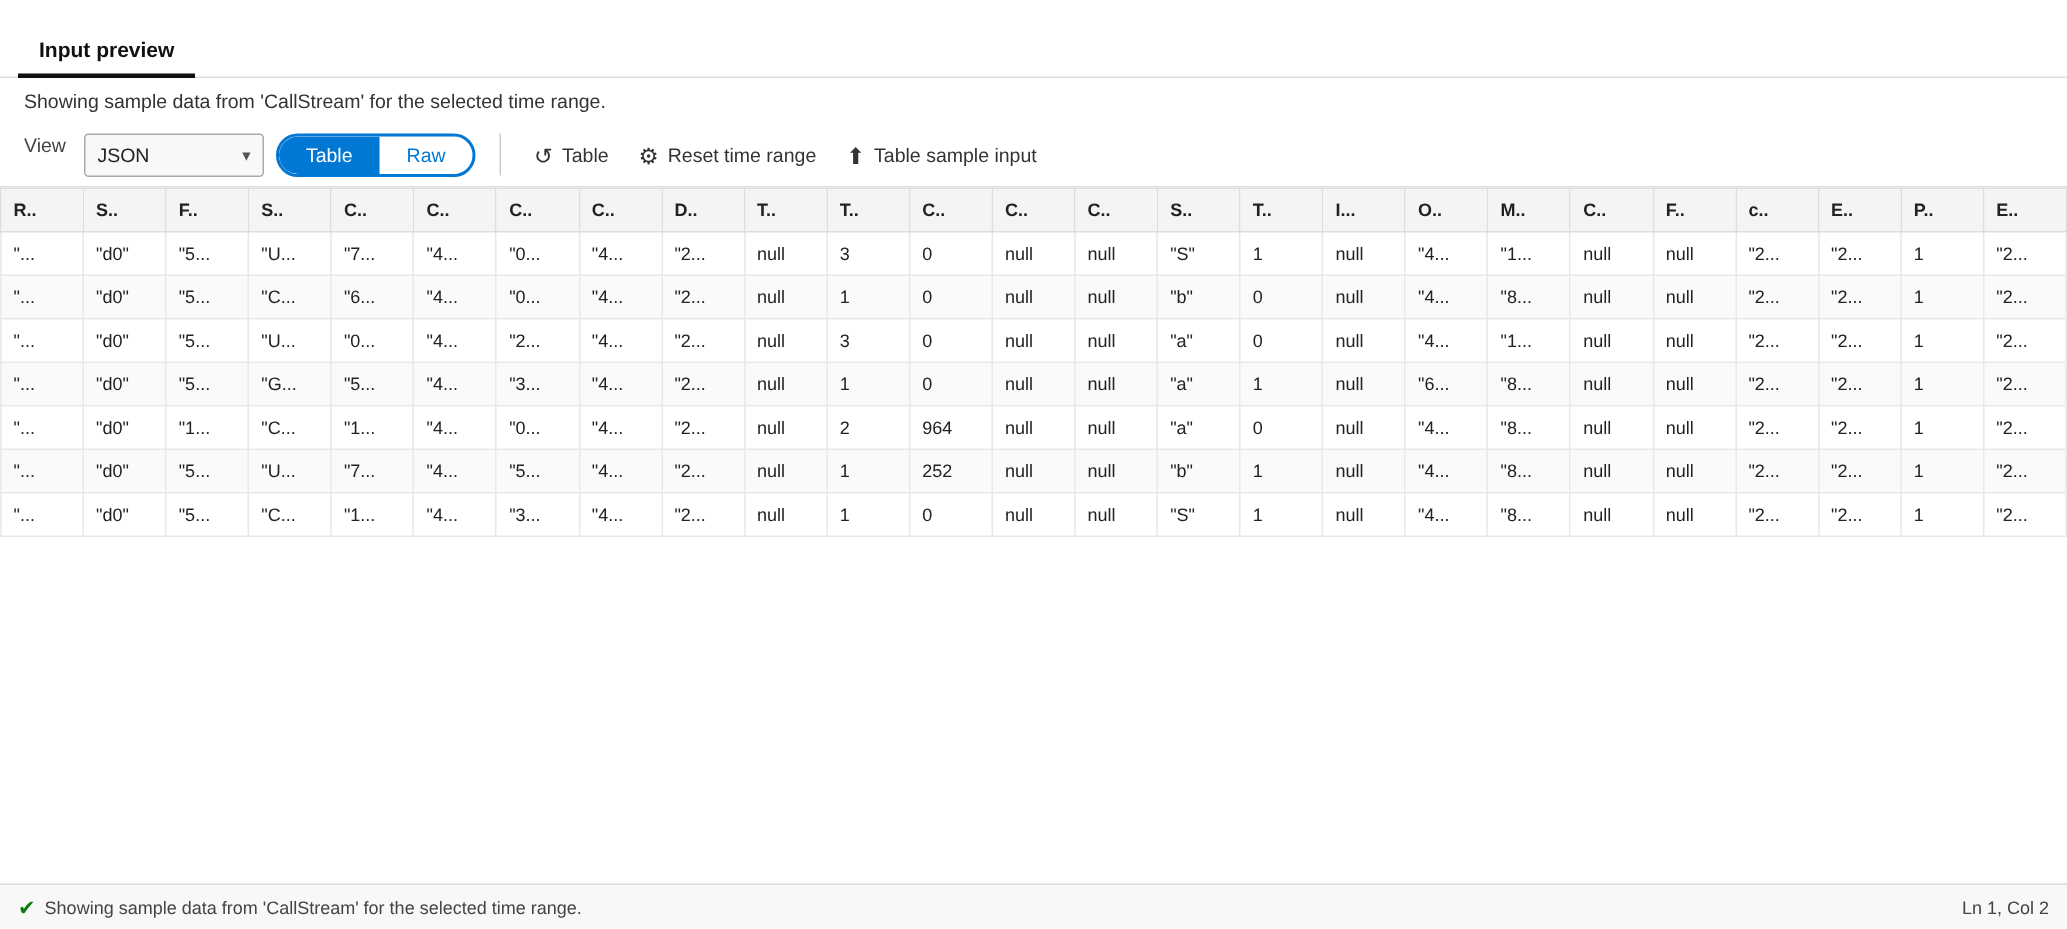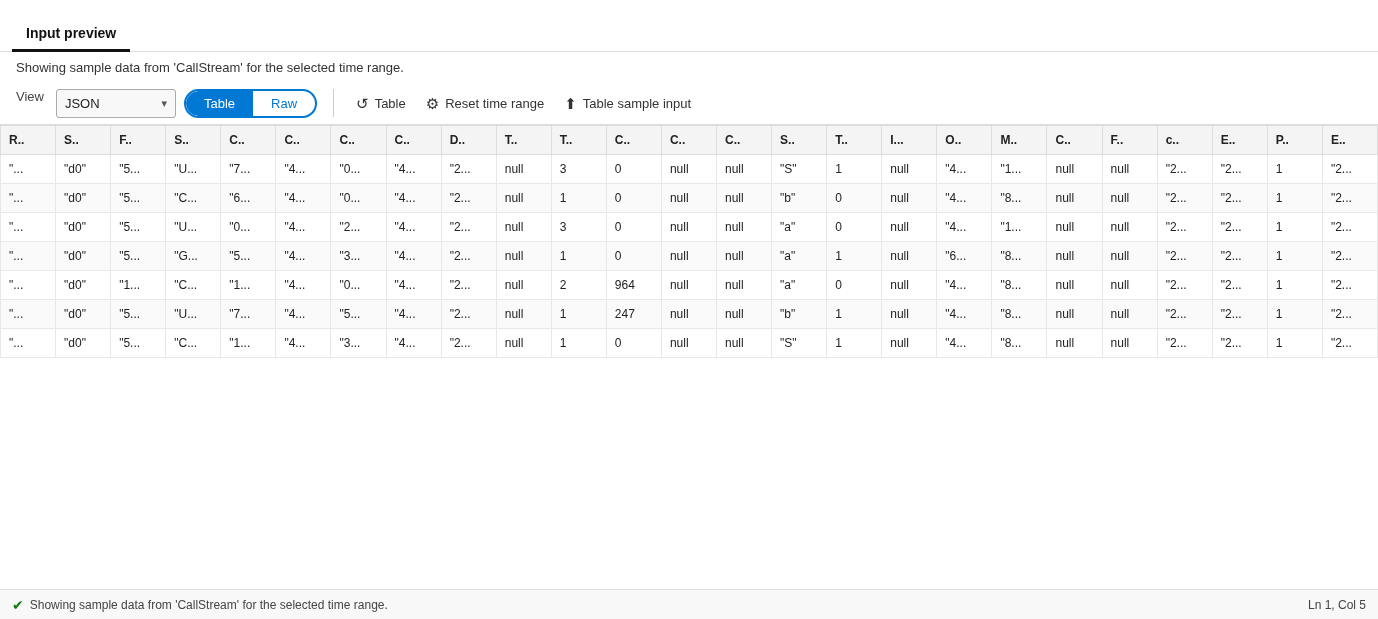--- a/index.html
+++ b/index.html
@@ -401,21 +401,21 @@
           <td>"d0"</td>
           <td>"5...</td>
           <td>"U...</td>
           <td>"7...</td>
           <td>"4...</td>
           <td>"5...</td>
           <td>"4...</td>
           <td>"2...</td>
           <td>null</td>
           <td>1</td>
-          <td>247</td>
+          <td>252</td>
           <td>null</td>
           <td>null</td>
           <td>"b"</td>
           <td>1</td>
           <td>null</td>
           <td>"4...</td>
           <td>"8...</td>
           <td>null</td>
           <td>null</td>
           <td>"2...</td>
@@ -452,14 +452,14 @@
         </tr>
       </tbody>
   </table>
 </div>
 
 <div class="bottom-bar">
   <div class="bottom-left">
     <span class="check-icon">✔</span>
     <span>Showing sample data from 'CallStream' for the selected time range.</span>
   </div>
-  <span>Ln 1, Col 5</span>
+  <span>Ln 1, Col 2</span>
 </div>
 
 </body></html>

